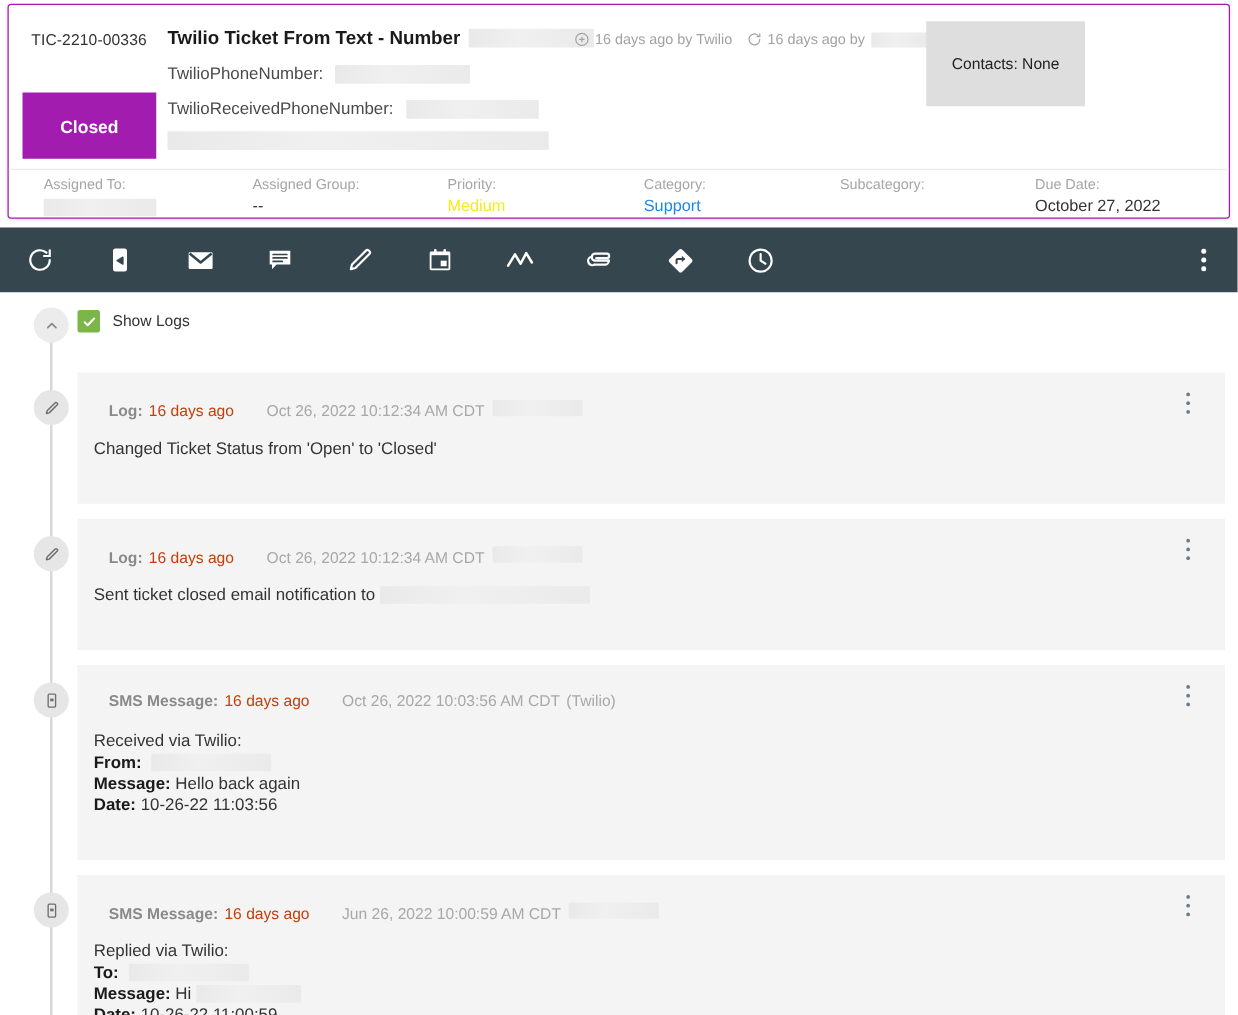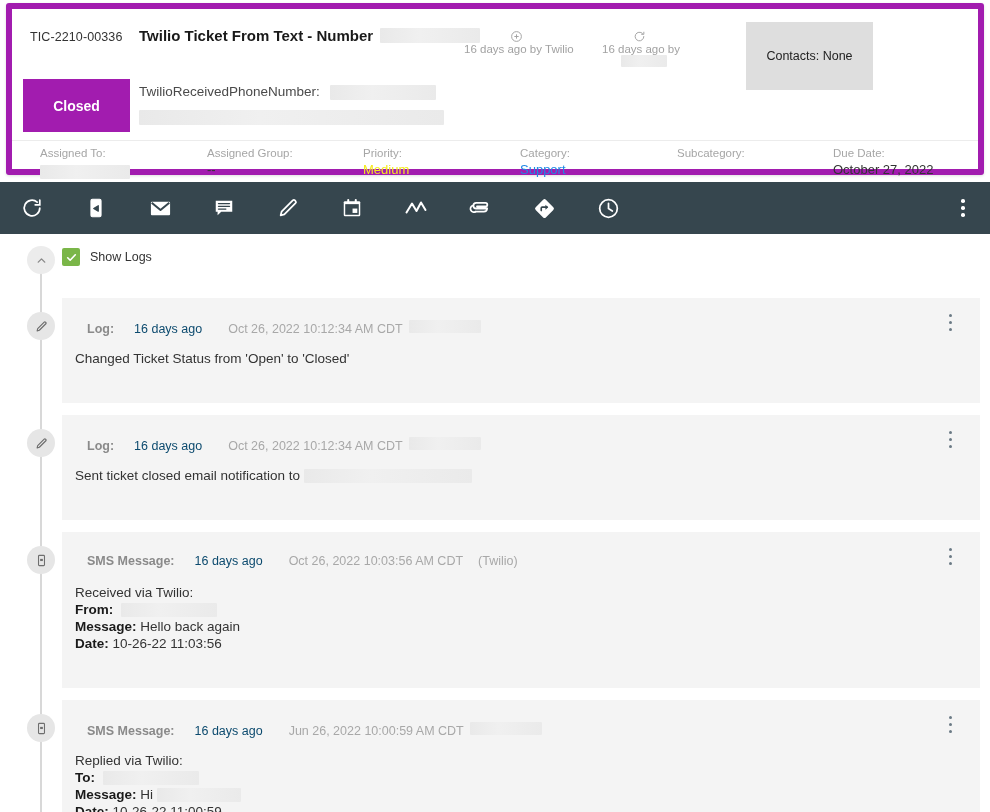--- a/index.html
+++ b/index.html
@@ -10,21 +10,21 @@
     font-family: "Liberation Sans", sans-serif;
     overflow: hidden;
   }
 
   
   .ticket-header {
     position: relative;
     margin: 3px 6px 0 6px;
     height: 172px;
     background: #ffffff;
-    border: 6px solid #a21caf;
+    border: 1px solid #a21caf;
     border-radius: 3px;
     box-shadow: 0 1px 3px rgba(0,0,0,0.13);
   }
 
   .ticket-id {
     position: absolute;
     left: 18px; top: 21px;
     font-size: 12.5px;
     color: #333333;
     letter-spacing: .1px;
@@ -59,21 +59,20 @@
     vertical-align: middle;
   }
 
   .meta-audit {
     position: absolute;
     top: 21px;
     display: flex; align-items: center;
     font-size: 11.5px;
     color: #a2a2a2;
     white-space: nowrap;
-    flex-direction: column;
   }
   .meta-audit .ic { margin-right: 4px; display:inline-flex; }
 
   .field-line {
     position: absolute;
     left: 127px;
     font-size: 13.5px;
     color: #4a4a4a;
     white-space: nowrap;
   }
@@ -204,23 +203,23 @@
   }
   .entry-meta {
     position: absolute;
     left: 13px; top: 22px;
     display: flex; align-items: baseline;
     font-size: 12.5px;
     white-space: nowrap;
     padding-left: 12px;
   }
   .em-type { font-weight: bold; color: #8a8a8a; }
-  .em-rel  { color: #0c4a6e; margin-left: 20px; }
+  .em-rel  { color: #c2410c; margin-left: 5px; }
   .em-abs  { color: #a8a8a8; margin-left: 26px; }
-  .em-src  { color: #a8a8a8; margin-left: 15px; }
+  .em-src  { color: #a8a8a8; margin-left: 5px; }
 
   .entry-body {
     position: absolute;
     left: 13px; top: 52px;
     font-size: 13.5px;
     color: #333333;
     line-height: 17px;
     white-space: nowrap;
   }
   .entry-body .ln { display: block; }
@@ -254,20 +253,24 @@
     <span class="ic">
       <svg width="13" height="13" viewBox="0 0 24 24" fill="none" stroke="#a2a2a2" stroke-width="1.8" stroke-linecap="round">
         <path d="M20 12a8 8 0 1 1-2.6-5.9"></path>
           <path d="M20 4v4h-4"></path>
       </svg>
     </span>
     <span>16 days ago by</span>
     <span class="redact" style="width:46px;height:12px;margin-left:5px;"></span>
   </div>
 
+  <div class="field-line" style="top:47px;">
+    <span>TwilioPhoneNumber:</span>
+    <span class="redact" style="width:108px;height:15px;margin-left:6px;"></span>
+  </div>
 
   <div class="field-line" style="top:75px;">
     <span>TwilioReceivedPhoneNumber:</span>
     <span class="redact" style="width:106px;height:15px;margin-left:6px;"></span>
   </div>
 
   <div class="redact" style="position:absolute;left:127px;top:101px;width:305px;height:15px;"></div>
 
   <div class="contacts-box">Contacts: None</div>
 

